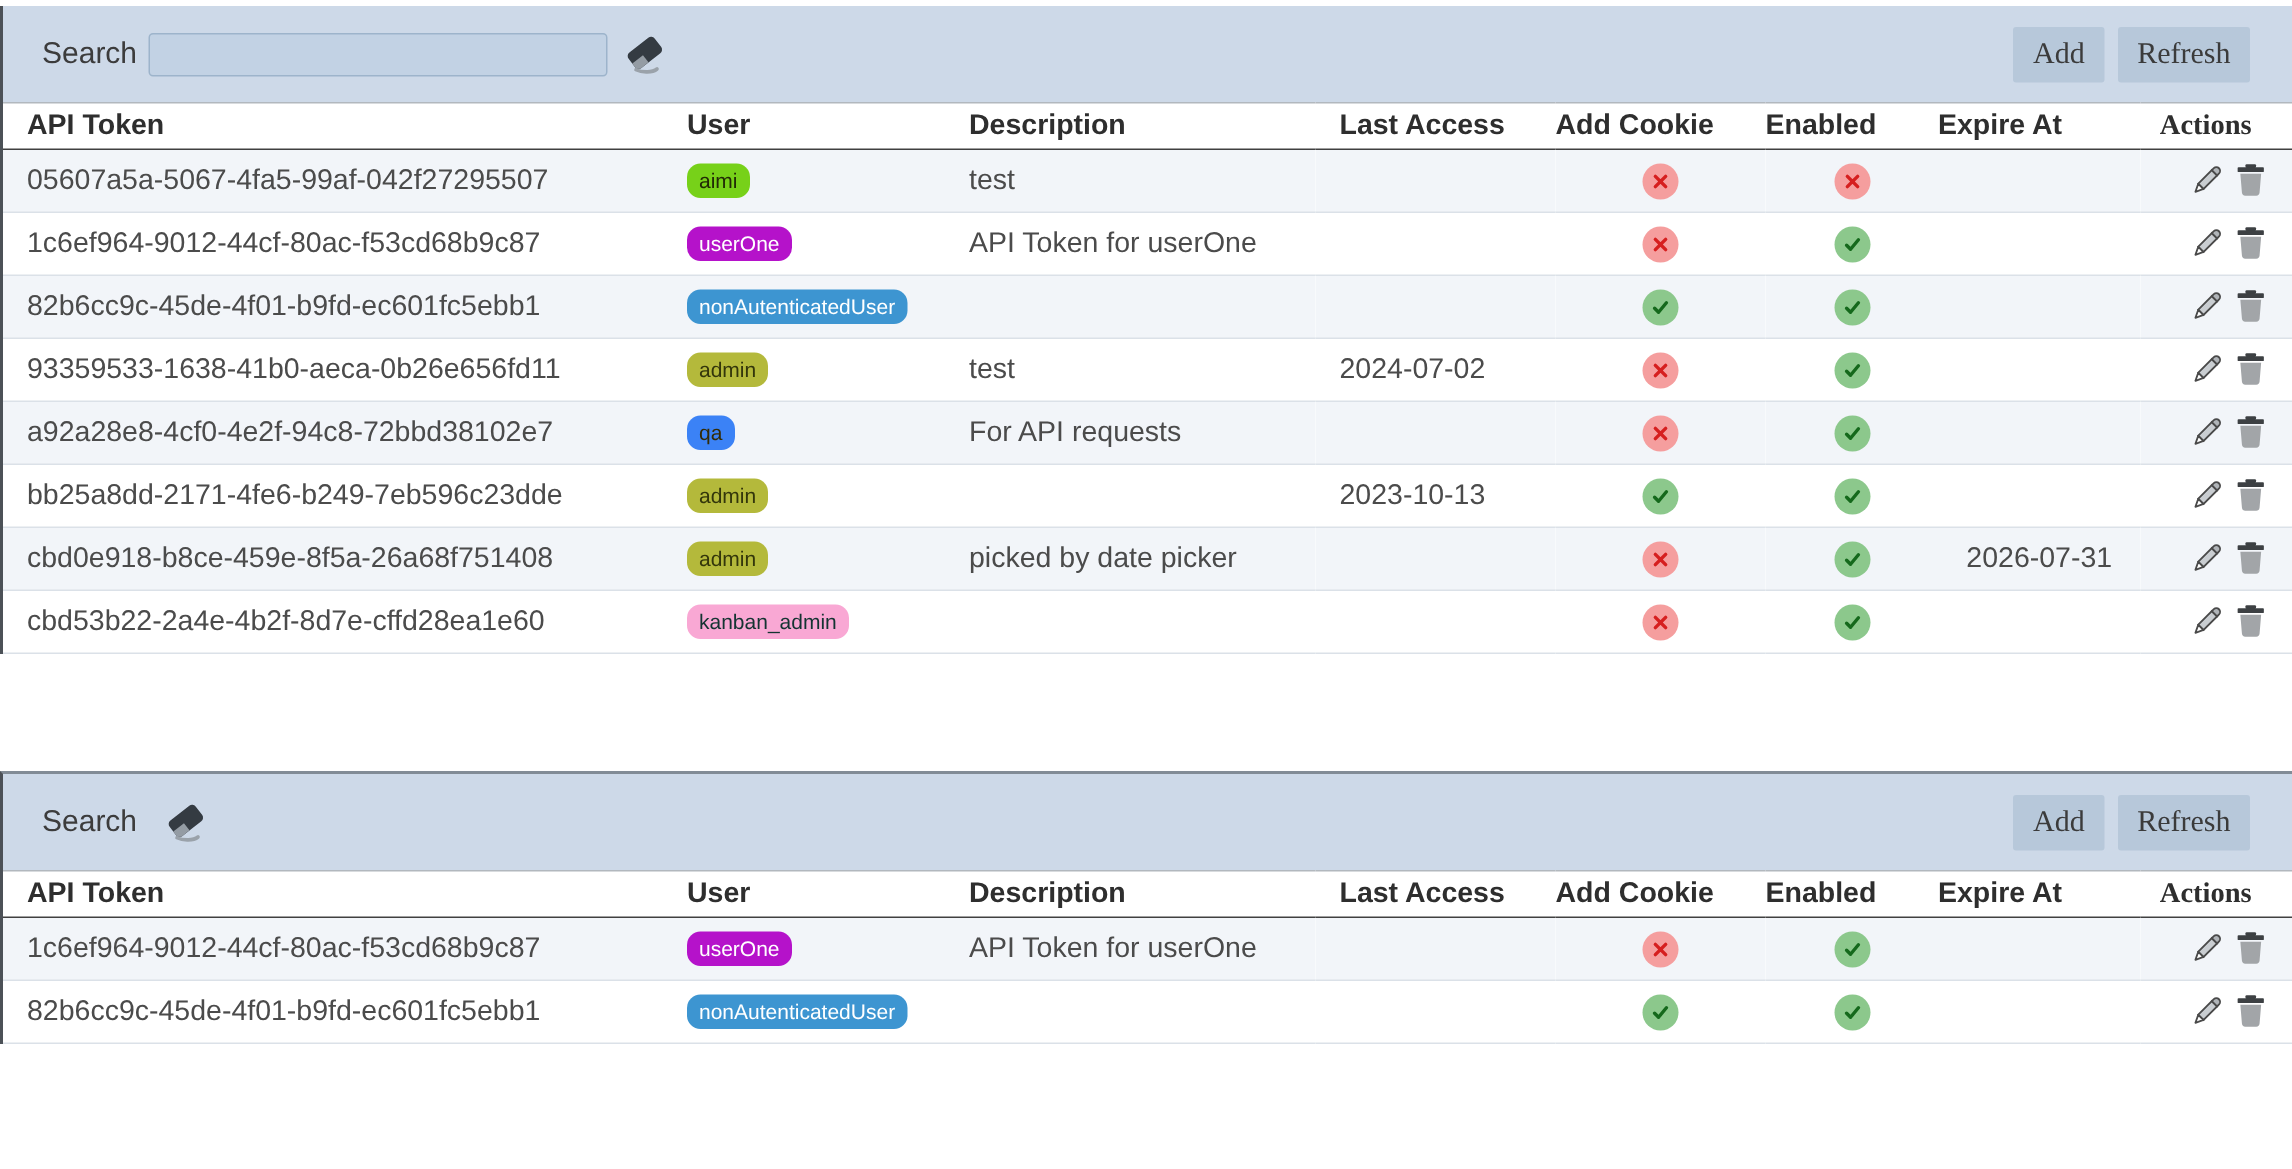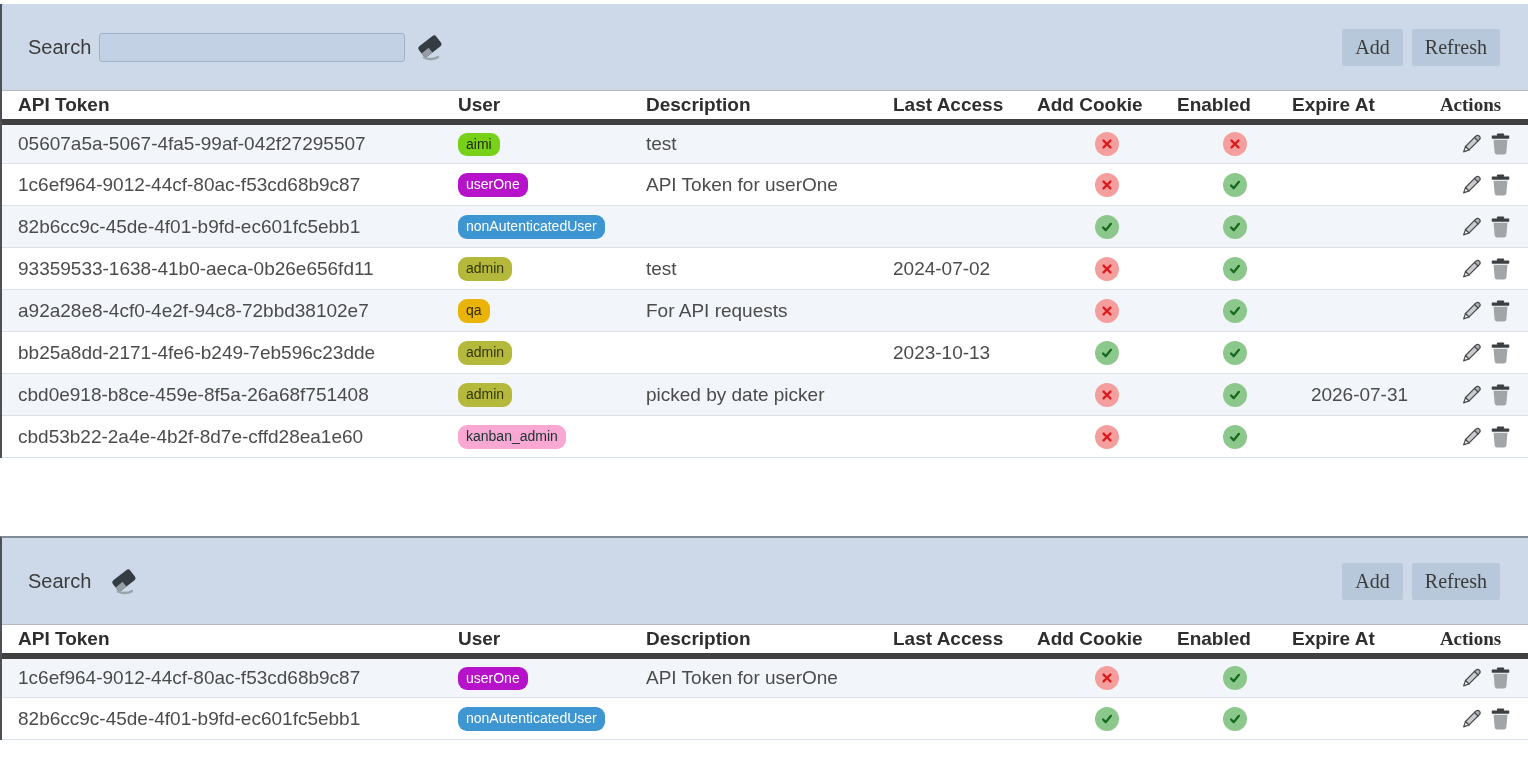--- a/index.html
+++ b/index.html
@@ -9,21 +9,21 @@
     background:#ffffff;
     font-family:"Liberation Sans", sans-serif;
     --bar-bg:#cdd9e8; --btn-bg:#b7c8da; --input-bg:#c2d2e4;
     --ok-bg:#8cc88c; --no-bg:#f59e9e; --row-alt:#f2f5f9;
   }
   .panel { border-left:2px solid #4c5157; }
   .panel-top { margin-top:4px; }
   .panel-bottom { margin-top:78px; border-top:2px solid #828c96; }
 
   .toolbar {
-    height:86px; background:var(--bar-bg);
+    height:64px; background:var(--bar-bg);
     display:flex; align-items:center;
     padding:0 28px 0 26px;
   }
   .search-label { font-size:20px; color:#3c3c3c; margin-right:8px; }
   .search-box {
     width:306px; height:29px; background:var(--input-bg);
     border:1px solid #9db4cb; border-radius:3px;
     display:flex; align-items:center; padding:0 8px;
     font-size:19px; color:#161616;
   }
@@ -40,21 +40,21 @@
     padding:7px 13px; margin-left:9px; cursor:pointer;
   }
 
   table { border-collapse:collapse; table-layout:fixed; width:1526px; border-top:1px solid #b2b8be; }
   col.w-token{width:440px;} col.w-user{width:188px;} col.w-desc{width:247px;}
   col.w-last{width:160px;} col.w-cookie{width:140px;} col.w-enabled{width:115px;}
   col.w-expire{width:135px;} col.w-actions{width:101px;}
 
   thead th {
     height:31px; font-size:19px; font-weight:bold; color:#2e2e2e;
-    text-align:left; border-bottom:6px solid #404040;
+    text-align:left; border-bottom:1px solid #404040;
     padding:0 0 0 16px; white-space:nowrap; overflow:hidden; background:#fff;
   }
   thead th.c-center { text-align:left; padding:0; }
   thead th.c-actions { text-align:center; padding:0 14px 0 0;font-family:Liberation Serif, serif; }
 
   tbody td {
     height:42px; font-size:19px; color:#4b4b4b;
     padding:0 0 0 16px; border-bottom:1px solid #dbe1e8;
     white-space:nowrap; overflow:hidden;
   }
@@ -235,21 +235,21 @@
             </span><span class="act">
               <svg width="19" height="22" viewBox="0 0 20 23">
                 <rect x="6.3" y="0.4" width="7.4" height="2.6" rx="0.8" fill="#3d4043"></rect>
                 <rect x="0.8" y="2.5" width="18.4" height="3.4" rx="0.6" fill="#3d4043"></rect>
                 <path d="M2.7 7.1h14.6l-1.1 13.2a2.4 2.4 0 0 1-2.4 2.2H6.2a2.4 2.4 0 0 1-2.4-2.2z" fill="#a2a5a8"></path>
               </svg>
             </span></td>
         </tr>
         <tr>
           <td>a92a28e8-4cf0-4e2f-94c8-72bbd38102e7</td>
-          <td><span class="badge" style="background:#eab308;color:#332b05">qa</span></td>
+          <td><span class="badge" style="background:#3b82f6;color:#332b05">qa</span></td>
           <td>For API requests</td>
           <td></td>
           <td class="c-center"><span class="status no">
               <svg width="12" height="12" viewBox="0 0 14 14">
                 <path d="M3 3l8 8M11 3l-8 8" stroke="#d61f1f" stroke-width="2.7" stroke-linecap="round"></path>
               </svg>
             </span></td>
           <td class="c-center"><span class="status ok">
               <svg width="14" height="14" viewBox="0 0 16 16">
                 <path d="M3.5 8.6l3 3 6-7.2" fill="none" stroke="#15691c" stroke-width="2.6" stroke-linecap="round" stroke-linejoin="round"></path>

